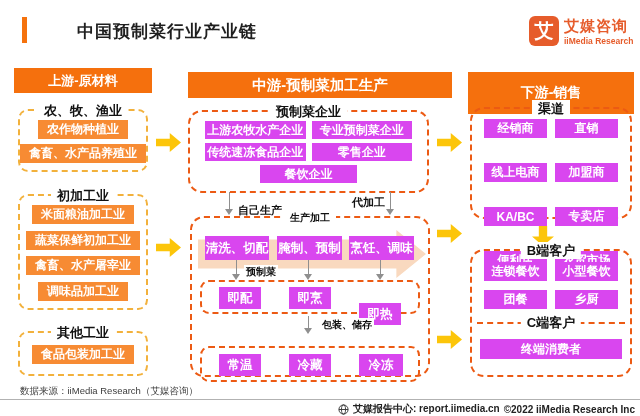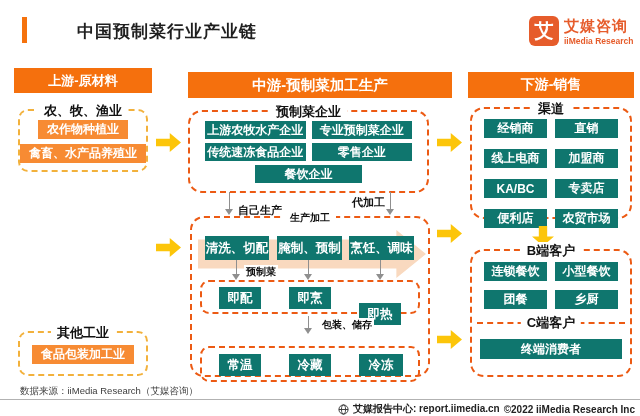--- a/index.html
+++ b/index.html
@@ -19,31 +19,31 @@
   
   .hdr { position:absolute; background:#f5700d; color:#fff; font-weight:bold; display:flex; align-items:center; justify-content:center; white-space:nowrap; }
 
   
   .dbox { position:absolute; border:2px dashed #ec5a13; border-radius:14px; }
   .dbox.gold { border-color:#f2b13c; border-radius:10px; }
   .tag { position:absolute; top:-9px; left:50%; transform:translateX(-50%); background:#fff; padding:0 6px; font-size:13px; font-weight:bold; color:#111; white-space:nowrap; line-height:17px; }
   .tag.big { font-size:10px; }
 
   
-  .ob { background:#0f766e; color:#fff; font-weight:bold; font-size:12px; display:flex; align-items:center; justify-content:center; white-space:nowrap; }
+  .ob { background:#d946ef; color:#fff; font-weight:bold; font-size:12px; display:flex; align-items:center; justify-content:center; white-space:nowrap; }
   .ob.light { background:#f78b33; }
 
   
   .stack { position:absolute; left:4px; right:4px; top:9px; bottom:7px; display:flex; flex-direction:column; align-items:center; justify-content:space-between; }
   .stack .ob { height:19px; padding:0 9px; }
 
   
   .ent-grid { position:absolute; left:15px; right:15px; top:9px; bottom:8px; display:grid; grid-template-columns:1fr 1fr; grid-auto-rows:18px; gap:4px 6px; }
-  .ent-grid .span2 { grid-column:1 / span 2; justify-self:center; width:107px; }
-  .ch-grid { position:absolute; left:12px; right:12px; top:10px; display:grid; grid-template-columns:1fr 1fr; grid-auto-rows:19px; gap:11px 8px; }
+  .ent-grid .span2 { grid-column:1 / span 2; justify-self:center; width:97px; }
+  .ch-grid { position:absolute; left:12px; right:12px; top:10px; display:grid; grid-template-columns:1fr 1fr; grid-auto-rows:19px; gap:25px 8px; }
   .bc-grid { position:absolute; left:12px; right:12px; top:11px; display:grid; grid-template-columns:1fr 1fr; grid-auto-rows:19px; gap:9px 8px; }
   .cdiv { position:absolute; left:5px; right:5px; top:71px; border-top:2px dashed #ec5a13; }
 
   
   .ar-r { position:absolute; background:#fcc50a; clip-path:polygon(0 30%,55% 30%,55% 0,100% 50%,55% 100%,55% 70%,0 70%); }
   .ar-d { position:absolute; background:#fcc50a; clip-path:polygon(31% 0,69% 0,69% 52%,100% 52%,50% 100%,0 52%,31% 52%); }
   .big-ar { position:absolute; background:#f9d9bf; clip-path:polygon(0 20%,87% 20%,87% 0,100% 50%,87% 100%,87% 80%,0 80%); }
   .varrow { position:absolute; width:9px; }
   .varrow::before { content:""; position:absolute; left:4px; top:0; bottom:5px; width:1px; background:#8f8f8f; }
   .varrow::after { content:""; position:absolute; left:0; bottom:0; width:0; height:0; border-left:4.5px solid transparent; border-right:4.5px solid transparent; border-top:6px solid #8f8f8f; }
@@ -72,20 +72,29 @@
   <div class="hdr" style="left:14px;top:68px;width:138px;height:25px;font-size:13px;">上游-原材料</div>
 
   <div class="dbox gold" style="left:18px;top:109px;width:130px;height:63px;">
     <span class="tag">农、牧、渔业</span>
     <div class="stack">
       <div class="ob light">农作物种植业</div>
       <div class="ob light">禽畜、水产品养殖业</div>
     </div>
   </div>
 
+  <div class="dbox gold" style="left:18px;top:194px;width:130px;height:116px;">
+    <span class="tag">初加工业</span>
+    <div class="stack">
+      <div class="ob light">米面粮油加工业</div>
+      <div class="ob light">蔬菜保鲜初加工业</div>
+      <div class="ob light">禽畜、水产屠宰业</div>
+      <div class="ob light">调味品加工业</div>
+    </div>
+  </div>
 
   <div class="dbox gold" style="left:18px;top:331px;width:130px;height:45px;">
     <span class="tag">其他工业</span>
     <div class="stack" style="justify-content:center;">
       <div class="ob light">食品包装加工业</div>
     </div>
   </div>
 
   <div class="ar-r" style="left:156px;top:133px;width:25px;height:19px;"></div>
   <div class="ar-r" style="left:156px;top:238px;width:25px;height:19px;"></div>
@@ -135,21 +144,21 @@
       <div class="ob" style="position:absolute;left:17px;top:6px;width:42px;height:22px;font-size:12.5px;">常温</div>
       <div class="ob" style="position:absolute;left:87px;top:6px;width:42px;height:22px;font-size:12.5px;">冷藏</div>
       <div class="ob" style="position:absolute;left:157px;top:6px;width:44px;height:22px;font-size:12.5px;">冷冻</div>
     </div>
   </div>
 
   <div class="ar-r" style="left:437px;top:133px;width:25px;height:19px;"></div>
   <div class="ar-r" style="left:437px;top:224px;width:25px;height:19px;"></div>
   <div class="ar-r" style="left:437px;top:330px;width:25px;height:19px;"></div>
 
-  <div class="hdr" style="left:468px;top:72px;width:166px;height:26px;font-size:14px;">下游-销售</div>
+  <div class="hdr" style="left:468px;top:72px;width:166px;height:42px;font-size:14px;">下游-销售</div>
 
   <div class="dbox" style="left:470px;top:107px;width:162px;height:112px;">
     <span class="tag">渠道</span>
     <div class="ch-grid">
       <div class="ob">经销商</div>
       <div class="ob">直销</div>
       <div class="ob">线上电商</div>
       <div class="ob">加盟商</div>
       <div class="ob">KA/BC</div>
       <div class="ob">专卖店</div>

